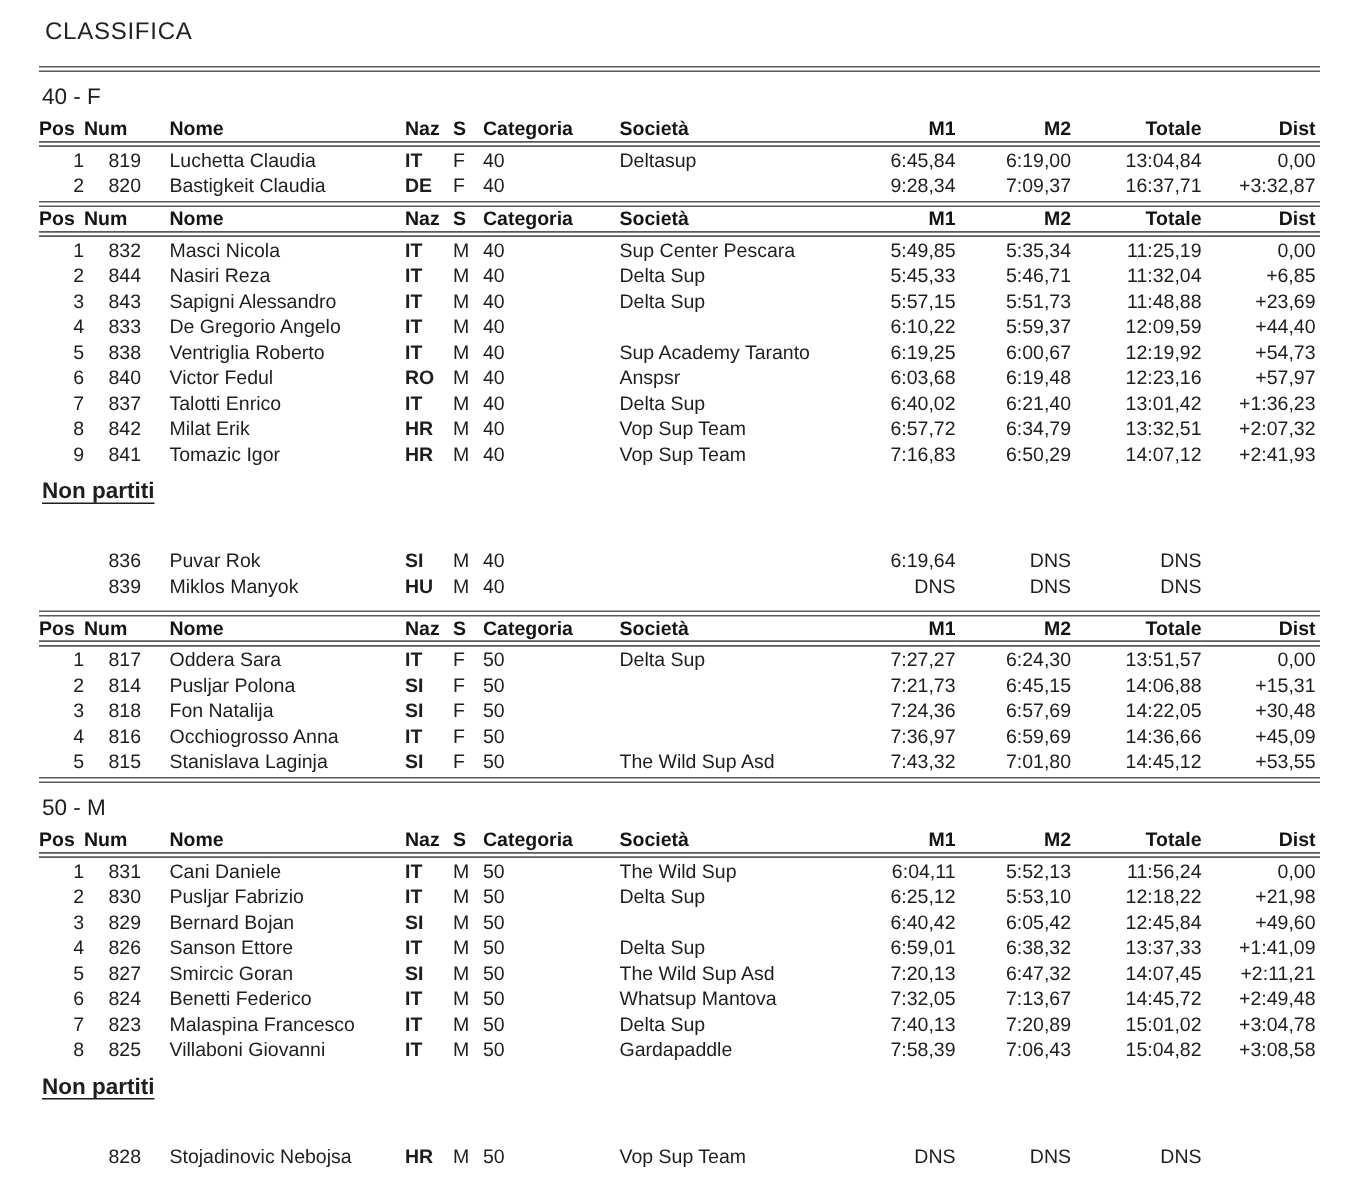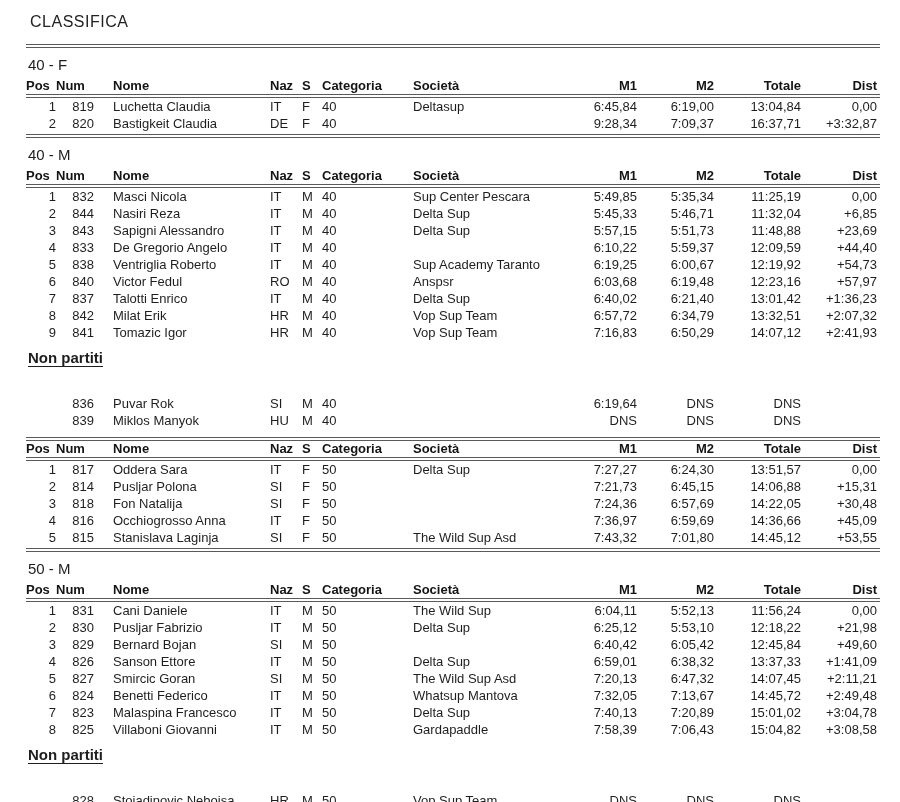--- a/index.html
+++ b/index.html
@@ -68,21 +68,21 @@
     overflow: hidden;
   }
   table.results.np { margin-top: 28px; }
   table.results.np td { border: none; }
   
   th.c-pos  { text-align: left;  padding-left: 2px; }
   td.c-pos  { text-align: right; padding-right: 6px; }
   th.c-num  { text-align: left;  padding-left: 2px; }
   td.c-num  { text-align: right; padding-right: 3px; }
   .c-nome   { text-align: left;  padding-left: 19px !important; }
-  .c-naz    { text-align: left; }
+  .c-naz    { text-align: left; font-weight: bold; }
   .c-s      { text-align: left;  padding-left: 2px !important; }
   .c-categoria { text-align: left; padding-left: 2px !important; }
   .c-societa   { text-align: left; padding-left: 3px !important; }
   .c-m1, .c-m2, .c-totale { text-align: right; }
   .c-dist   { text-align: right; padding-right: 7px !important; }
   .np-label {
     font-size: 15px;
     font-weight: 700;
     line-height: 16px;
     margin: 9px 0 0 2px;
@@ -156,21 +156,21 @@
               <td class="c-societa"></td>
               <td class="c-m1">9:28,34</td>
               <td class="c-m2">7:09,37</td>
               <td class="c-totale">16:37,71</td>
               <td class="c-dist">+3:32,87</td>
             </tr>
           </tbody>
         </table>
         <div class="rule section-end"></div>
       </section>
-      <section><h2 class="section-title">40 - M</h2><table class="results">
+      <section><table class="results">
           <colgroup>
             <col style="width: 30px;">
             <col style="width: 38px;">
             <col style="width: 176px;">
             <col style="width: 30px;">
             <col style="width: 20px;">
             <col style="width: 90px;">
             <col style="width: 148px;">
             <col style="width: 79px;">
             <col style="width: 77px;">

